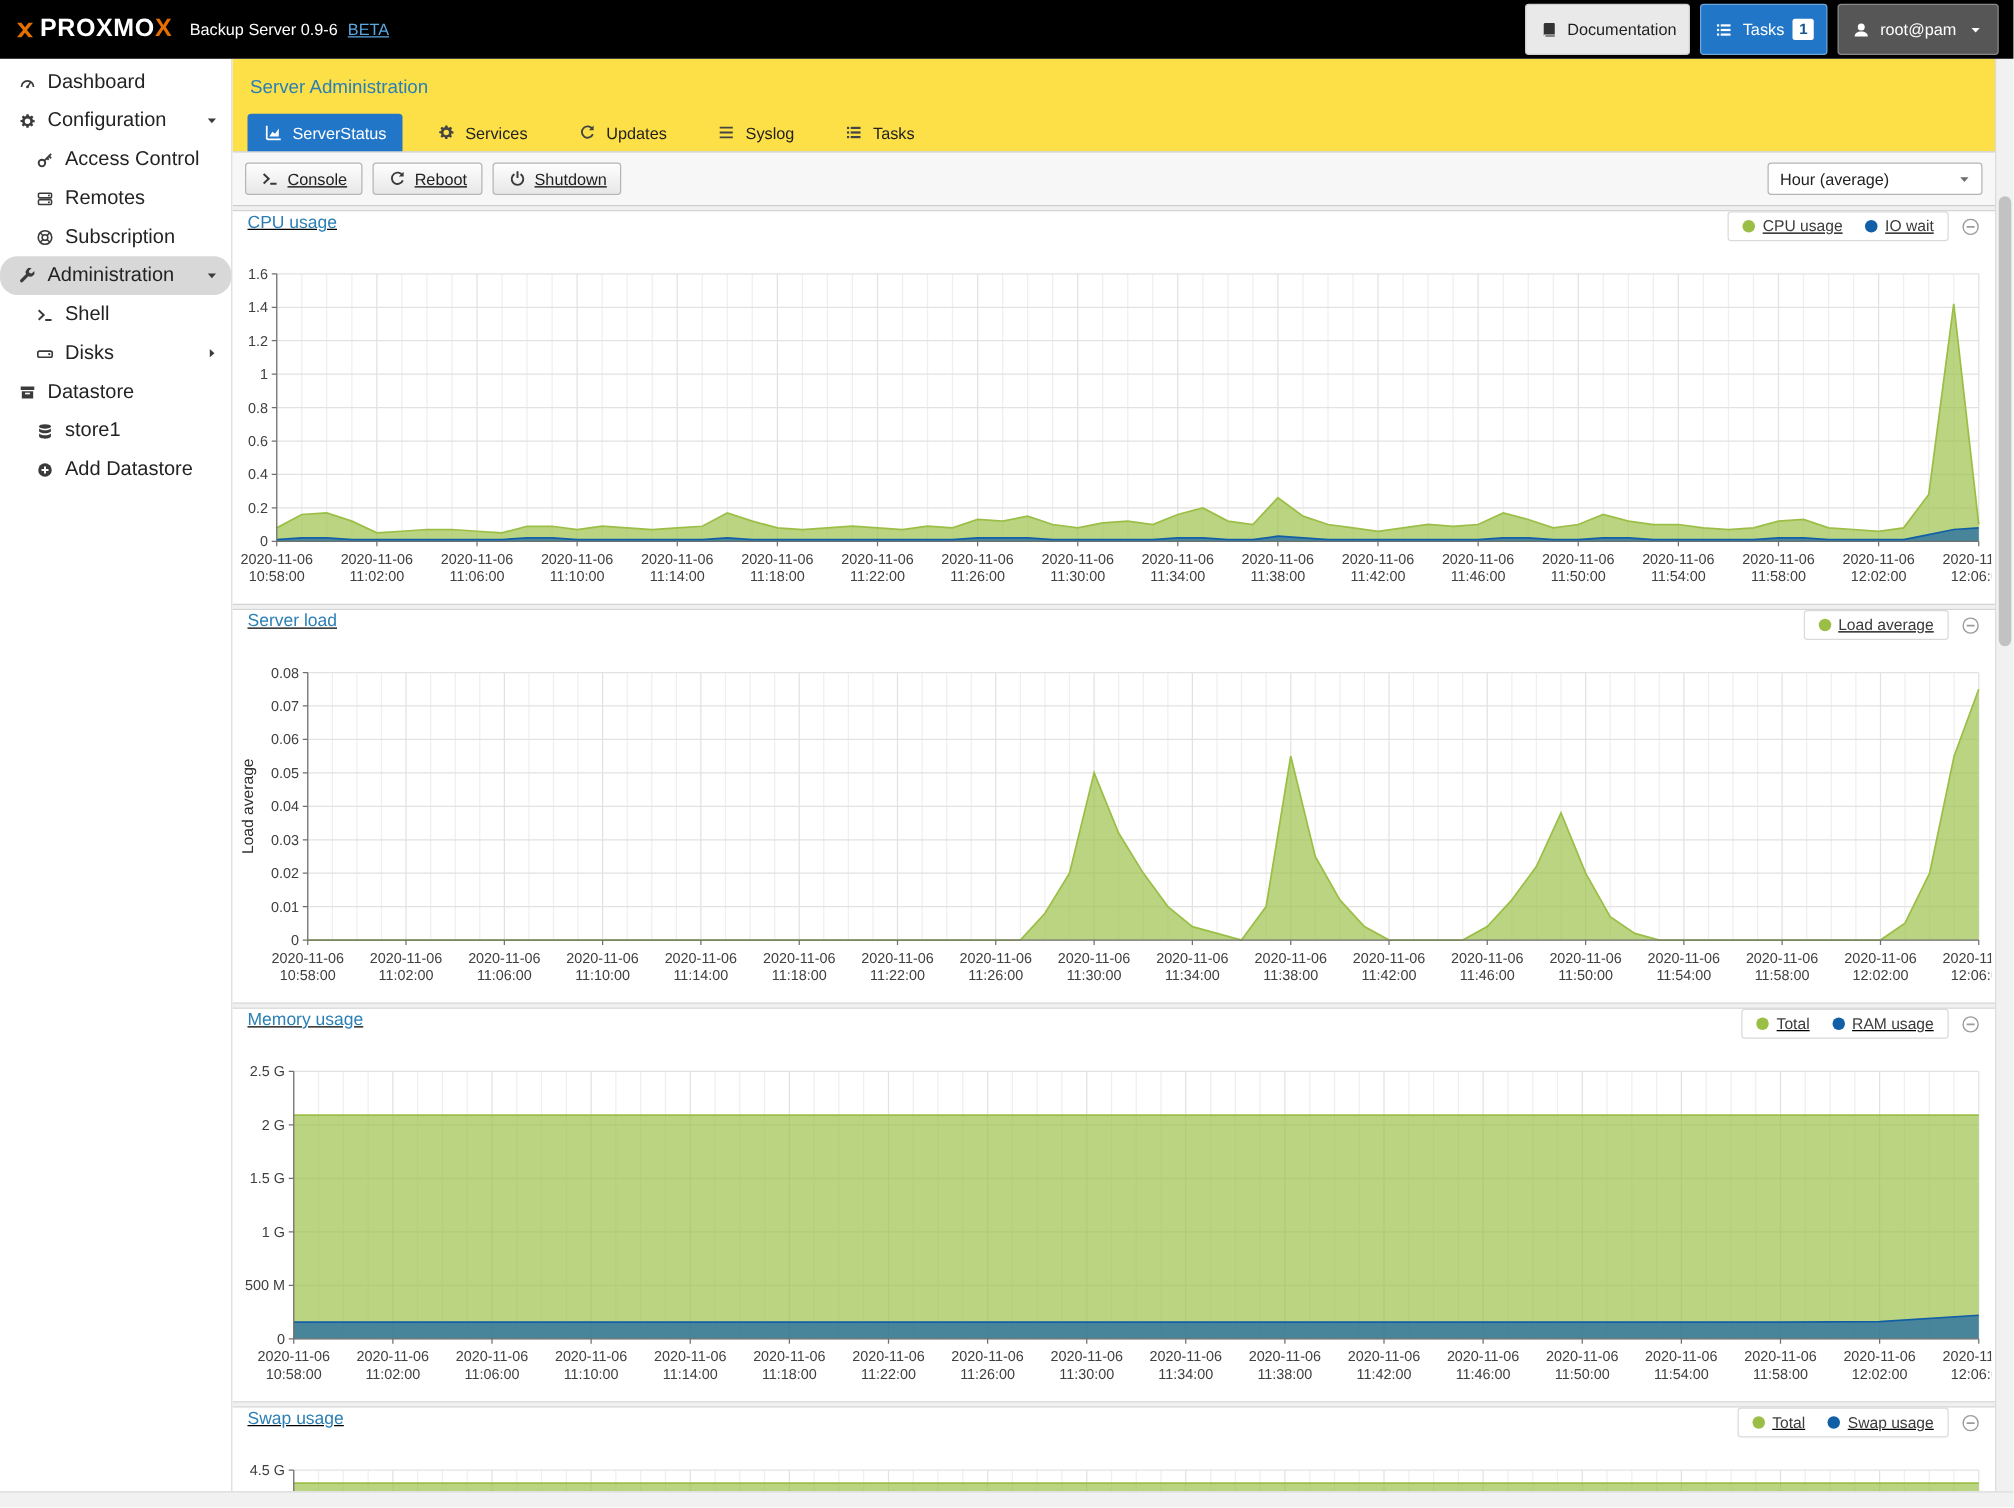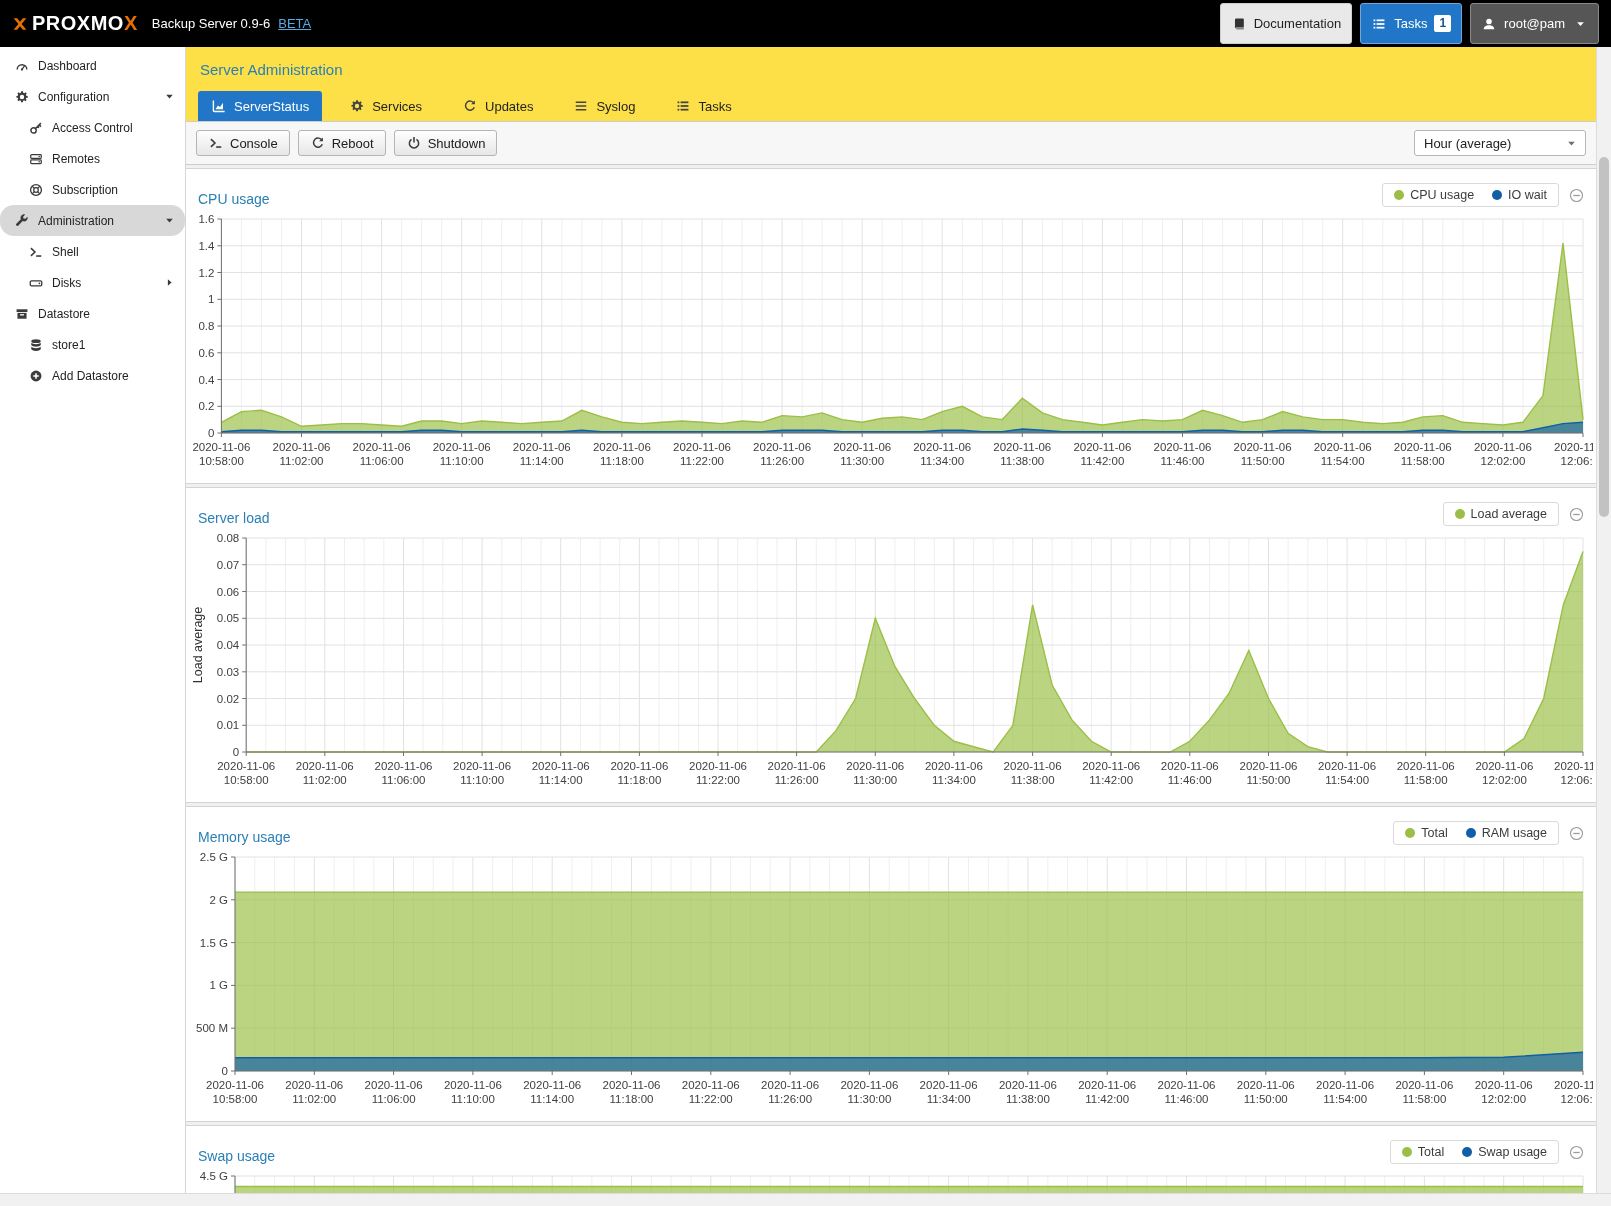--- a/index.html
+++ b/index.html
@@ -29,21 +29,21 @@
            font-weight:bold; line-height:17px; }
 
   
   .icon { display:inline-flex; width:16px; height:16px; align-items:center; justify-content:center;
           color:#3b3b3b; flex:none; }
   .icon svg { width:14px; height:14px; display:block; }
 
   
   .sidebar { position:absolute; left:0; top:47px; width:186px; bottom:13px; background:#fff;
              border-right:1px solid #d6d6d6; padding-top:3px; }
-  .side-item { position:relative; display:flex; align-items:center; height:31px; font-size:12px;
+  .side-item { position:relative; display:flex; align-items:center; height:31px; font-size:16px;
                color:#232323; cursor:pointer; padding-left:14px; gap:8px; }
   .side-item.indent { padding-left:28px; }
   .side-item.selected { background:#d8d8d8;border-radius:14px; }
   .side-caret { position:absolute; right:8px; color:#8f8f8f; display:flex; }
   .side-caret svg { width:11px; height:11px; }
 
   
   .main { position:absolute; left:186px; top:47px; right:15px; bottom:13px; background:#f0f0f0; overflow:hidden; }
   .content-top { background:#fde047; padding:14px 10px 0 12px; }
   .page-title { font-size:15px; color:#2a7fb5; font-weight:normal; margin:0 0 13px 2px; }
@@ -61,21 +61,21 @@
   .btn .icon { color:#3a3a3a; }
   .select { margin-left:auto; width:172px; height:26px; background:#fff; border:1px solid #b5b5b5;
             border-radius:3px; display:flex; align-items:center; padding:0 6px 0 9px; font-size:13px;
             color:#222; cursor:pointer; }
   .select .caret { margin-left:auto; color:#6e6e6e; }
   .select .caret svg { width:11px; height:11px; }
 
   
   .panels { padding-top:3px; }
   .panel { background:#fff; border-top:1px solid #d4d4d4; border-bottom:1px solid #d4d4d4; margin-bottom:3px; }
-  .panel-hd { display:flex; align-items:flex-end; height:38px; padding:0 12px; }
+  .panel-hd { display:flex; align-items:flex-start; height:38px; padding:0 12px;text-decoration:underline; }
   .panel-title { font-size:14px; color:#2a7fb5; }
   .hd-right { margin-left:auto; display:flex; align-items:center; gap:10px; }
   .legend { display:flex; align-items:center; gap:18px; border:1px solid #dadada; border-radius:3px;
             padding:4px 11px; }
   .leg-item { display:flex; align-items:center; gap:6px; font-size:12.5px; color:#3c3c3c; }
   .dot { width:10px; height:10px; border-radius:50%; }
   .panel-tool { color:#9b9b9b; display:flex; cursor:pointer; }
   .panel-tool svg { width:15px; height:15px; }
   .panel-body { padding:2px 3px 4px 3px; }
   svg { overflow:hidden; display:block; }
@@ -317,21 +317,21 @@
                 <rect x="5.2" y="2.8" width="9" height="2" fill="currentColor"></rect>
                 <rect x="5.2" y="7" width="9" height="2" fill="currentColor"></rect>
                 <rect x="5.2" y="11.2" width="9" height="2" fill="currentColor"></rect>
               </svg>
             </span>
             <span>Tasks</span>
           </div>
         </div>
     </div>
     <div class="toolbar">
-      <span id="toolbar-buttons" style="display:flex;gap:8px;">
+      <span id="toolbar-buttons" style="display:flex;gap:8px;text-decoration:underline;">
           <div class="btn">
             <span class="icon">
               <svg viewBox="0 0 16 16">
                 <path d="M2.2 3.6 6.8 8 2.2 12.4" fill="none" stroke="currentColor" stroke-width="1.8"></path>
                 <path d="M8.2 12.6H14" stroke="currentColor" stroke-width="1.8"></path>
               </svg>
             </span>
             <span>Console</span>
           </div>
           <div class="btn">

